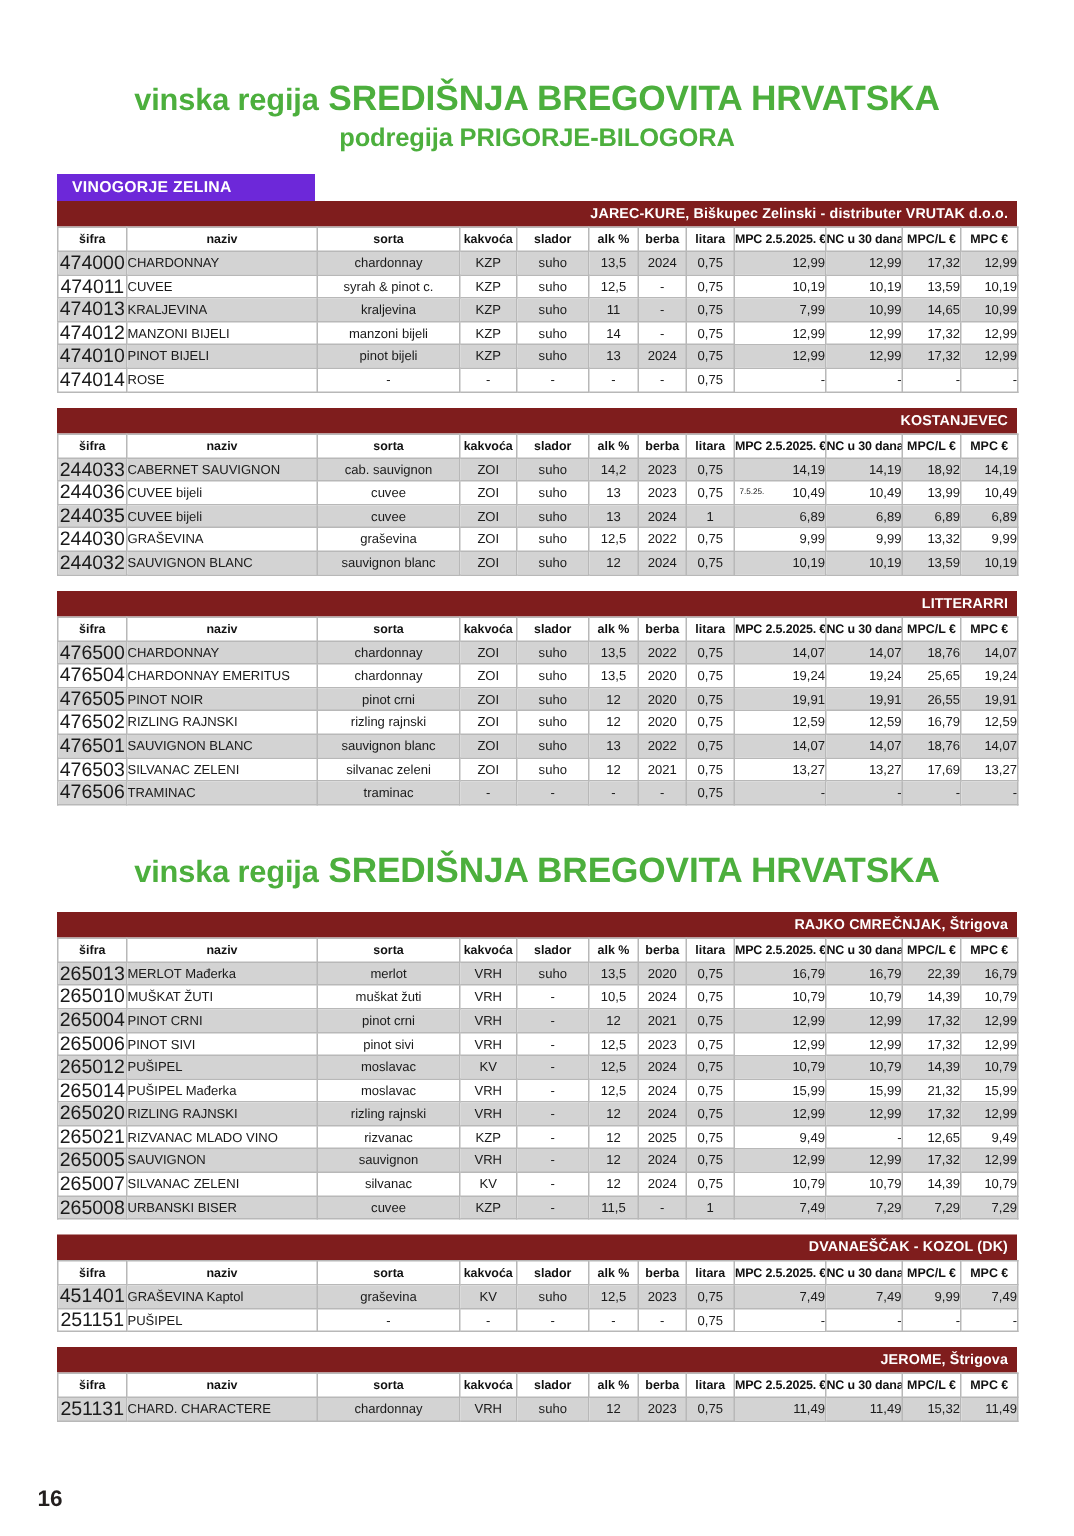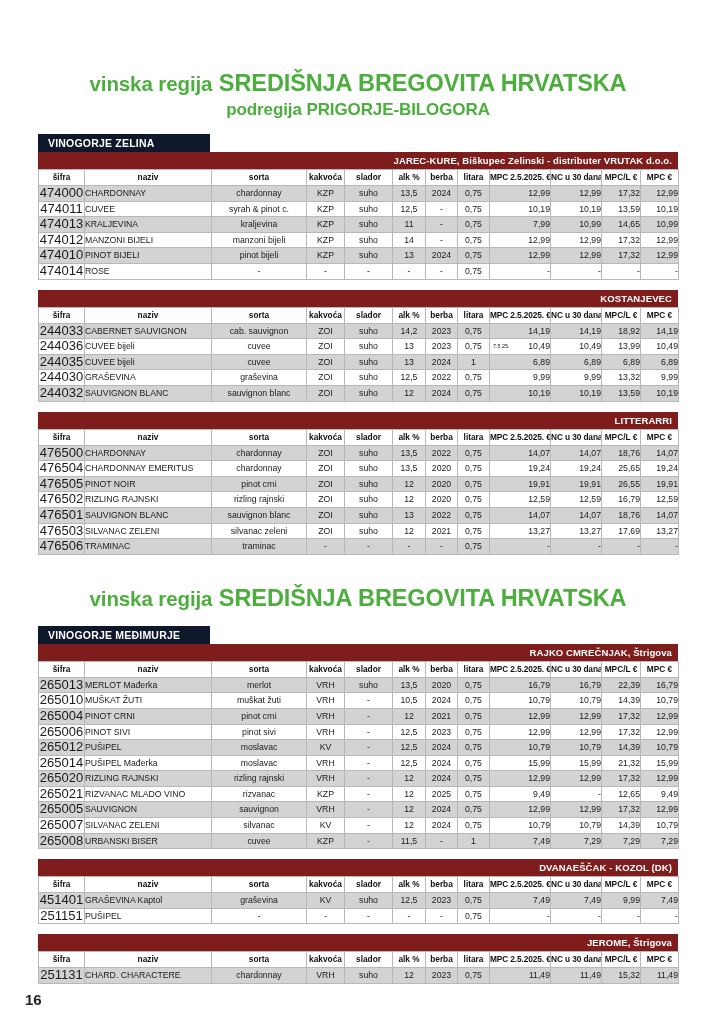--- a/index.html
+++ b/index.html
@@ -13,21 +13,21 @@
     font-family: "Liberation Sans", sans-serif;
     color: #1a1a1a;
     position: relative;
     overflow: hidden;
   }
   .page {
     width: 716px;
     height: 1024px;
     position: relative;
     box-sizing: border-box;
-    padding: 18px 38px;
+    padding: 0 38px;
   }
 
   
   .region-block { text-align: center; }
   .region-title {
     font-size: 23.5px;
     font-weight: bold;
     color: #4caf3d;
     line-height: 1.15;
     letter-spacing: -0.1px;
@@ -39,21 +39,21 @@
   .subregion-title {
     font-size: 17px;
     font-weight: bold;
     color: #4caf3d;
     letter-spacing: -0.1px;
     margin-top: 3px;
   }
 
   
   .vinogorje-bar {
-    background: #0f172a;
+    background: #6d28d9;
     color: #ffffff;
     font-size: 10.5px;
     font-weight: bold;
     letter-spacing: 0.2px;
     padding: 3px 0 3px 10px;
     width: 172px;
     box-sizing: border-box;
   }
 
   
@@ -531,21 +531,20 @@
               <td class="c-mpc">-</td>
             </tr>
           </tbody>
         </table>
       </div>
       <div class="spacer-30"></div>
       <div class="region-block">
         <div class="region-title"><span class="small-part">vinska regija</span> <span>SREDIŠNJA BREGOVITA HRVATSKA</span></div>
       </div>
       <div class="spacer-14"></div>
-      <div class="vinogorje-bar">VINOGORJE MEĐIMURJE</div>
       <div class="table-group">
         <div class="producer-bar">RAJKO CMREČNJAK, Štrigova</div>
         <table class="pricelist">
           <colgroup>
             <col class="w-sifra">
             <col class="w-naziv">
             <col class="w-sorta">
             <col class="w-kakvoca">
             <col class="w-slador">
             <col class="w-alk">

